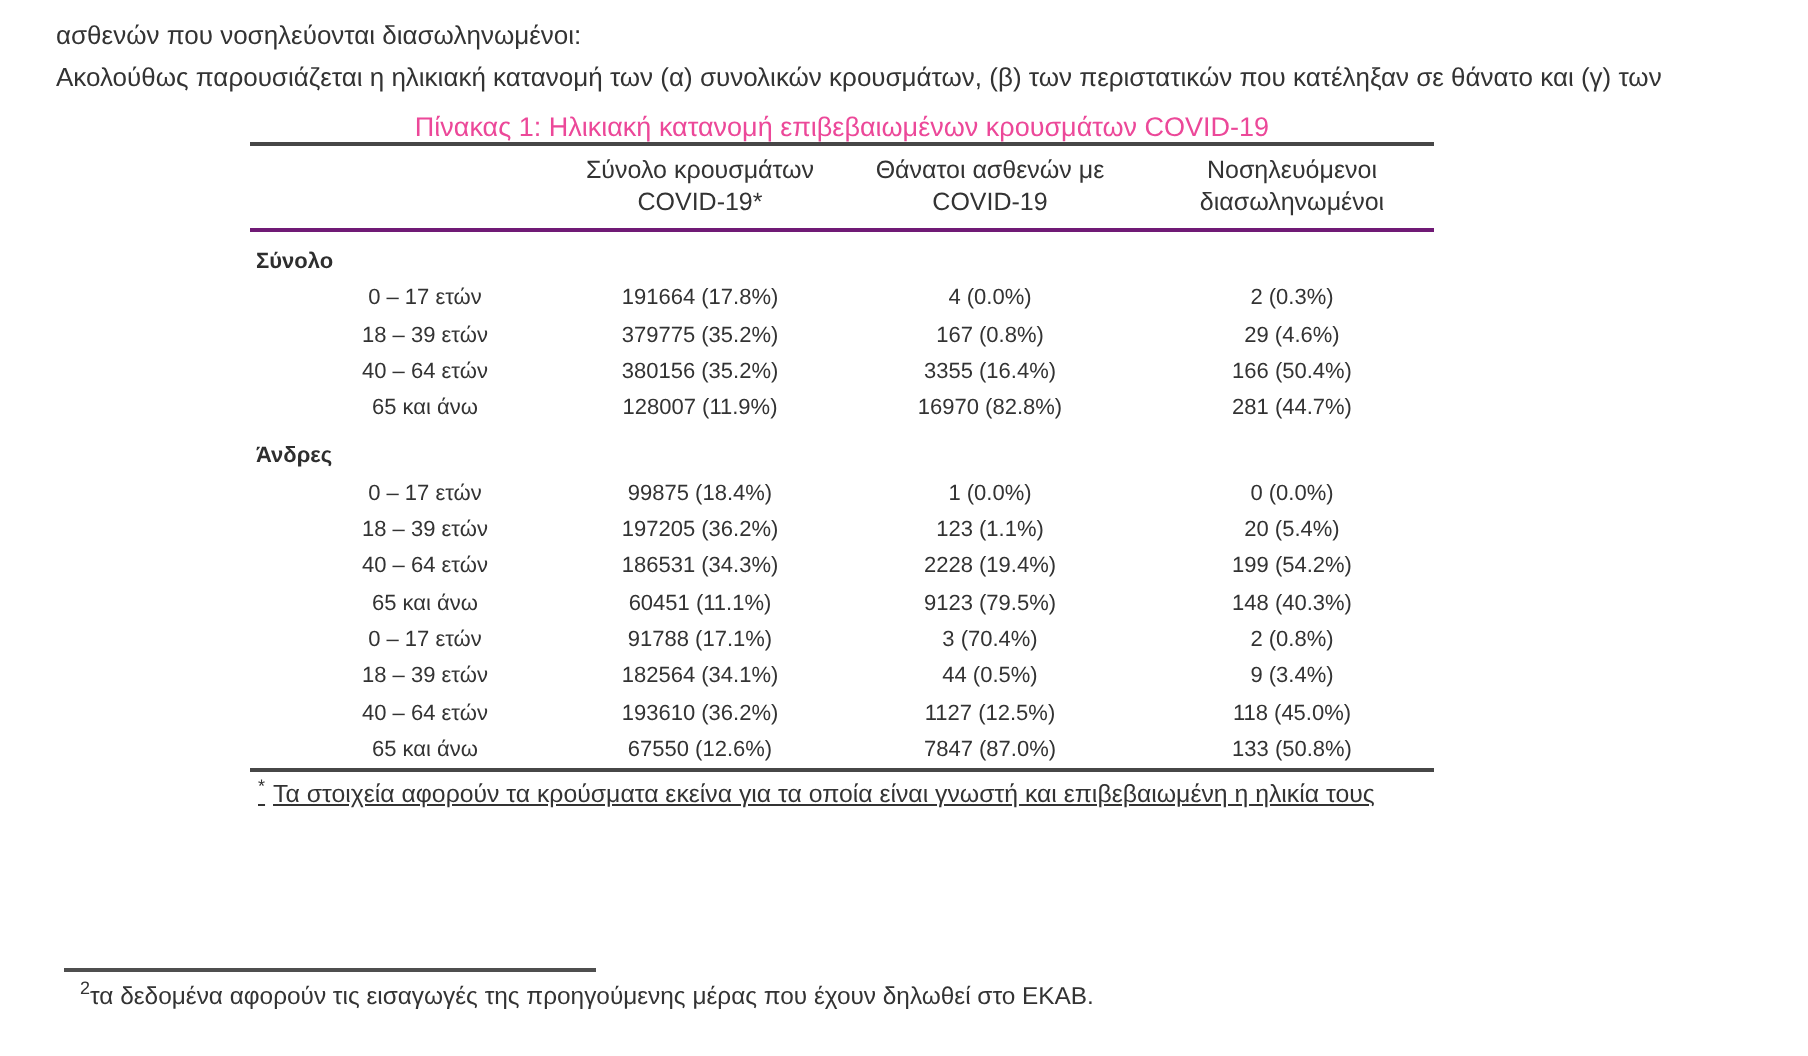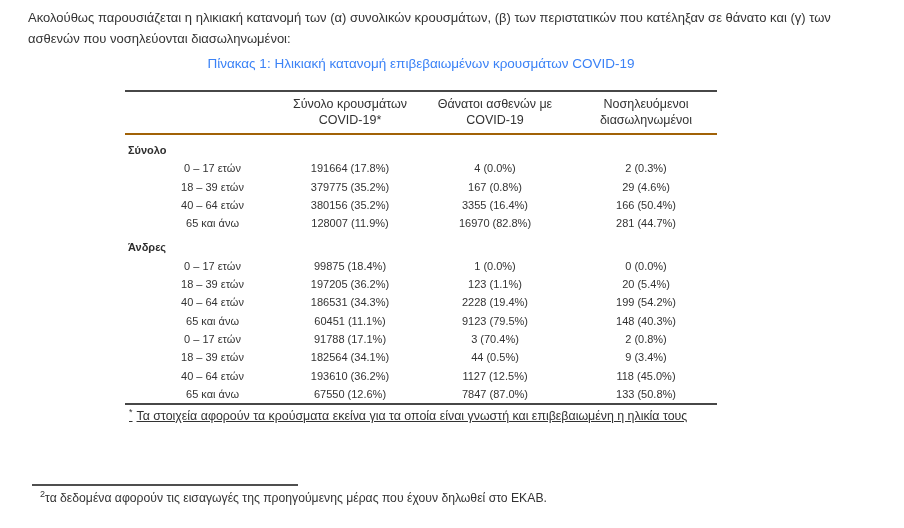--- a/index.html
+++ b/index.html
@@ -13,32 +13,32 @@
   }
   .intro {
     position:absolute; left:28px; top:7px;
     font-size:13px; line-height:21px; white-space:nowrap;
   }
   .table-wrap {
     position:absolute; left:125px; top:56px; width:592px;
   }
   .table-title {
     text-align:center; font-size:13.5px; line-height:15px;
-    margin-bottom:19px; color:#3b82f6;
+    color:#ec4899;
   }
   table.data {
     width:592px; border-collapse:collapse; table-layout:fixed;
     border-top:2px solid #474747;
     border-bottom:2px solid #474747;
   }
   col.c1 { width:160px; }
   col.c2 { width:130px; }
   col.c3 { width:160px; }
   col.c4 { width:142px; }
-  thead tr { border-bottom:2px solid #a16207; }
+  thead tr { border-bottom:2px solid #701a75; }
   th {
     font-weight:normal; font-size:12.5px; color:#333333;
     padding:4px 0 5px; vertical-align:top;
   }
   th .hline { display:block; line-height:16px; text-align:center; }
   tbody td {
     font-size:11px; line-height:18.3px; padding:0;
     text-align:center; white-space:nowrap;
   }
   tbody td.age { text-align:center; padding-left:15px; }
@@ -55,22 +55,22 @@
     border-top:2px solid #4f4f4f;
   }
   .page-footnote {
     position:absolute; left:40px; top:489px; font-size:12.2px; white-space:nowrap;
   }
 </style>
 </head>
 <body>
 
 <div class="intro">
+  <div>ασθενών που νοσηλεύονται διασωληνωμένοι:</div>
   <div>Ακολούθως παρουσιάζεται η ηλικιακή κατανομή των (α) συνολικών κρουσμάτων, (β) των περιστατικών που κατέληξαν σε θάνατο και (γ) των</div>
-  <div>ασθενών που νοσηλεύονται διασωληνωμένοι:</div>
 </div>
 
 <div class="table-wrap">
   <div class="table-title">Πίνακας 1: Ηλικιακή κατανομή επιβεβαιωμένων κρουσμάτων COVID-19</div>
 
   <table class="data">
     <colgroup>
         <col class="c1">
         <col class="c2">
         <col class="c3">

